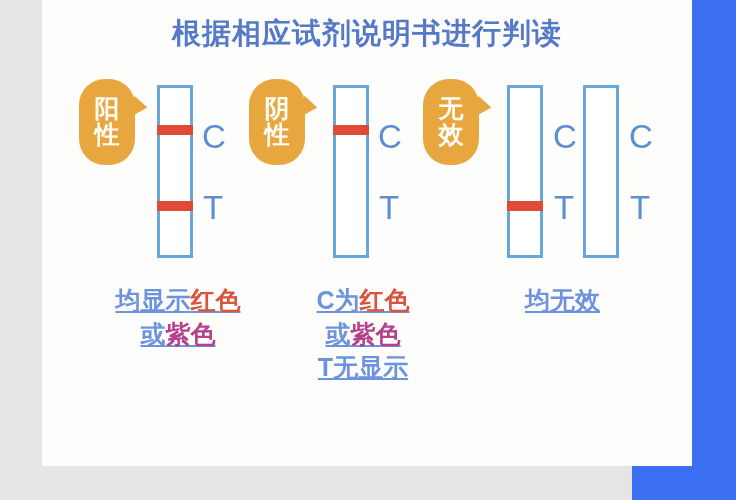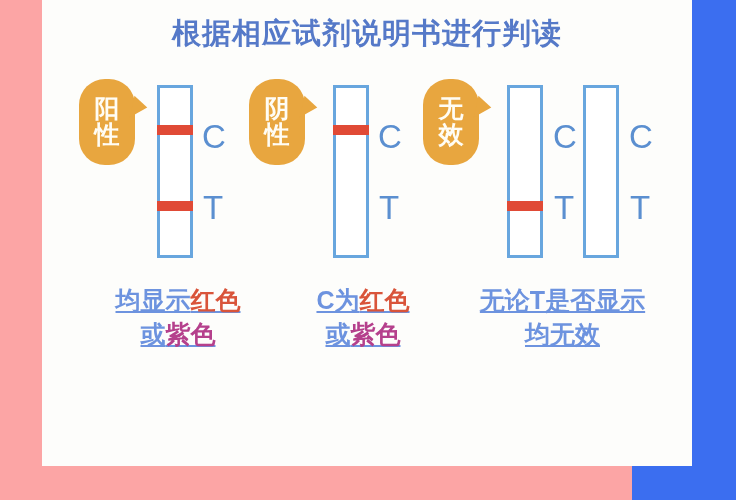--- a/index.html
+++ b/index.html
@@ -10,21 +10,21 @@
     width: 736px;
     height: 500px;
     overflow: hidden;
     font-family: "Liberation Sans", "DejaVu Sans", sans-serif;
     background: #3b6ef0;
   }
   .poster {
     position: relative;
     width: 632px;
     height: 500px;
-    background: #fca5a5;
+    background: #e5e5e5;
     box-sizing: border-box;
   }
   .card {
     position: absolute;
     left: 42px;
     top: 0px;
     width: 650px;
     height: 466px;
     background: #fdfdfb;
   }
@@ -153,37 +153,37 @@
 
       <div class="strip" style="left:291px; top:85px;">
         <div class="band" style="top:37px;"></div>
       </div>
       <div class="letter" style="left:336px; top:120px;">C</div>
       <div class="letter" style="left:337px; top:191px;">T</div>
 
       <div class="caption" style="left:236px; top:284px; width:170px;">
         <span class="line"><span>C为</span><span class="w-red">红色</span></span>
         <span class="line"><span>或</span><span class="w-purple">紫色</span></span>
+        <span class="line">T无显示</span>
       </div>
 
       <div class="badge" style="left:381px; top:79px;">
         <span class="ch">无</span>
         <span class="ch">效</span>
       </div>
 
       <div class="strip" style="left:465px; top:85px;">
         <div class="band" style="top:113px;"></div>
       </div>
       <div class="letter" style="left:511px; top:120px;">C</div>
       <div class="letter" style="left:512px; top:191px;">T</div>
 
       <div class="strip" style="left:541px; top:85px;"></div>
       <div class="letter" style="left:587px; top:120px;">C</div>
       <div class="letter" style="left:588px; top:191px;">T</div>
 
       <div class="caption" style="left:403px; top:284px; width:235px;">
-        <span class="line">无论T是否显示</span>
         <span class="line">均无效</span>
       </div>
 
     </div>
   </div>
 </div>
 
 </body></html>

